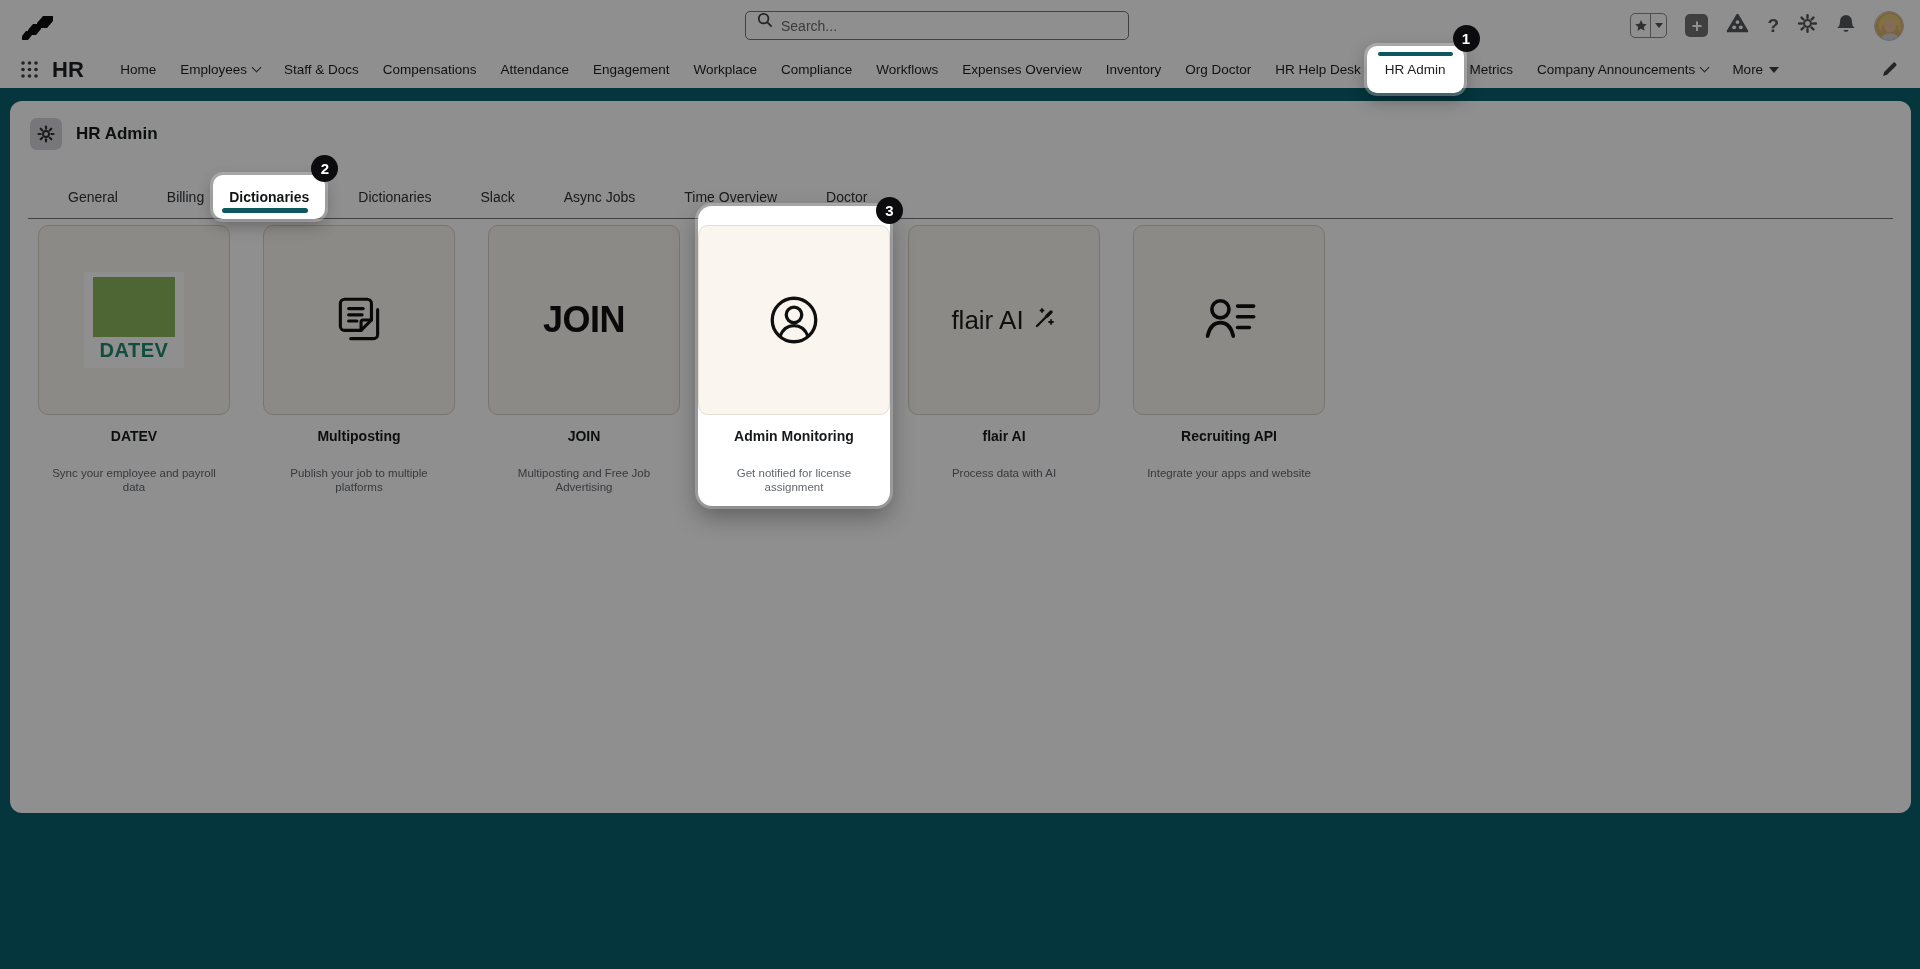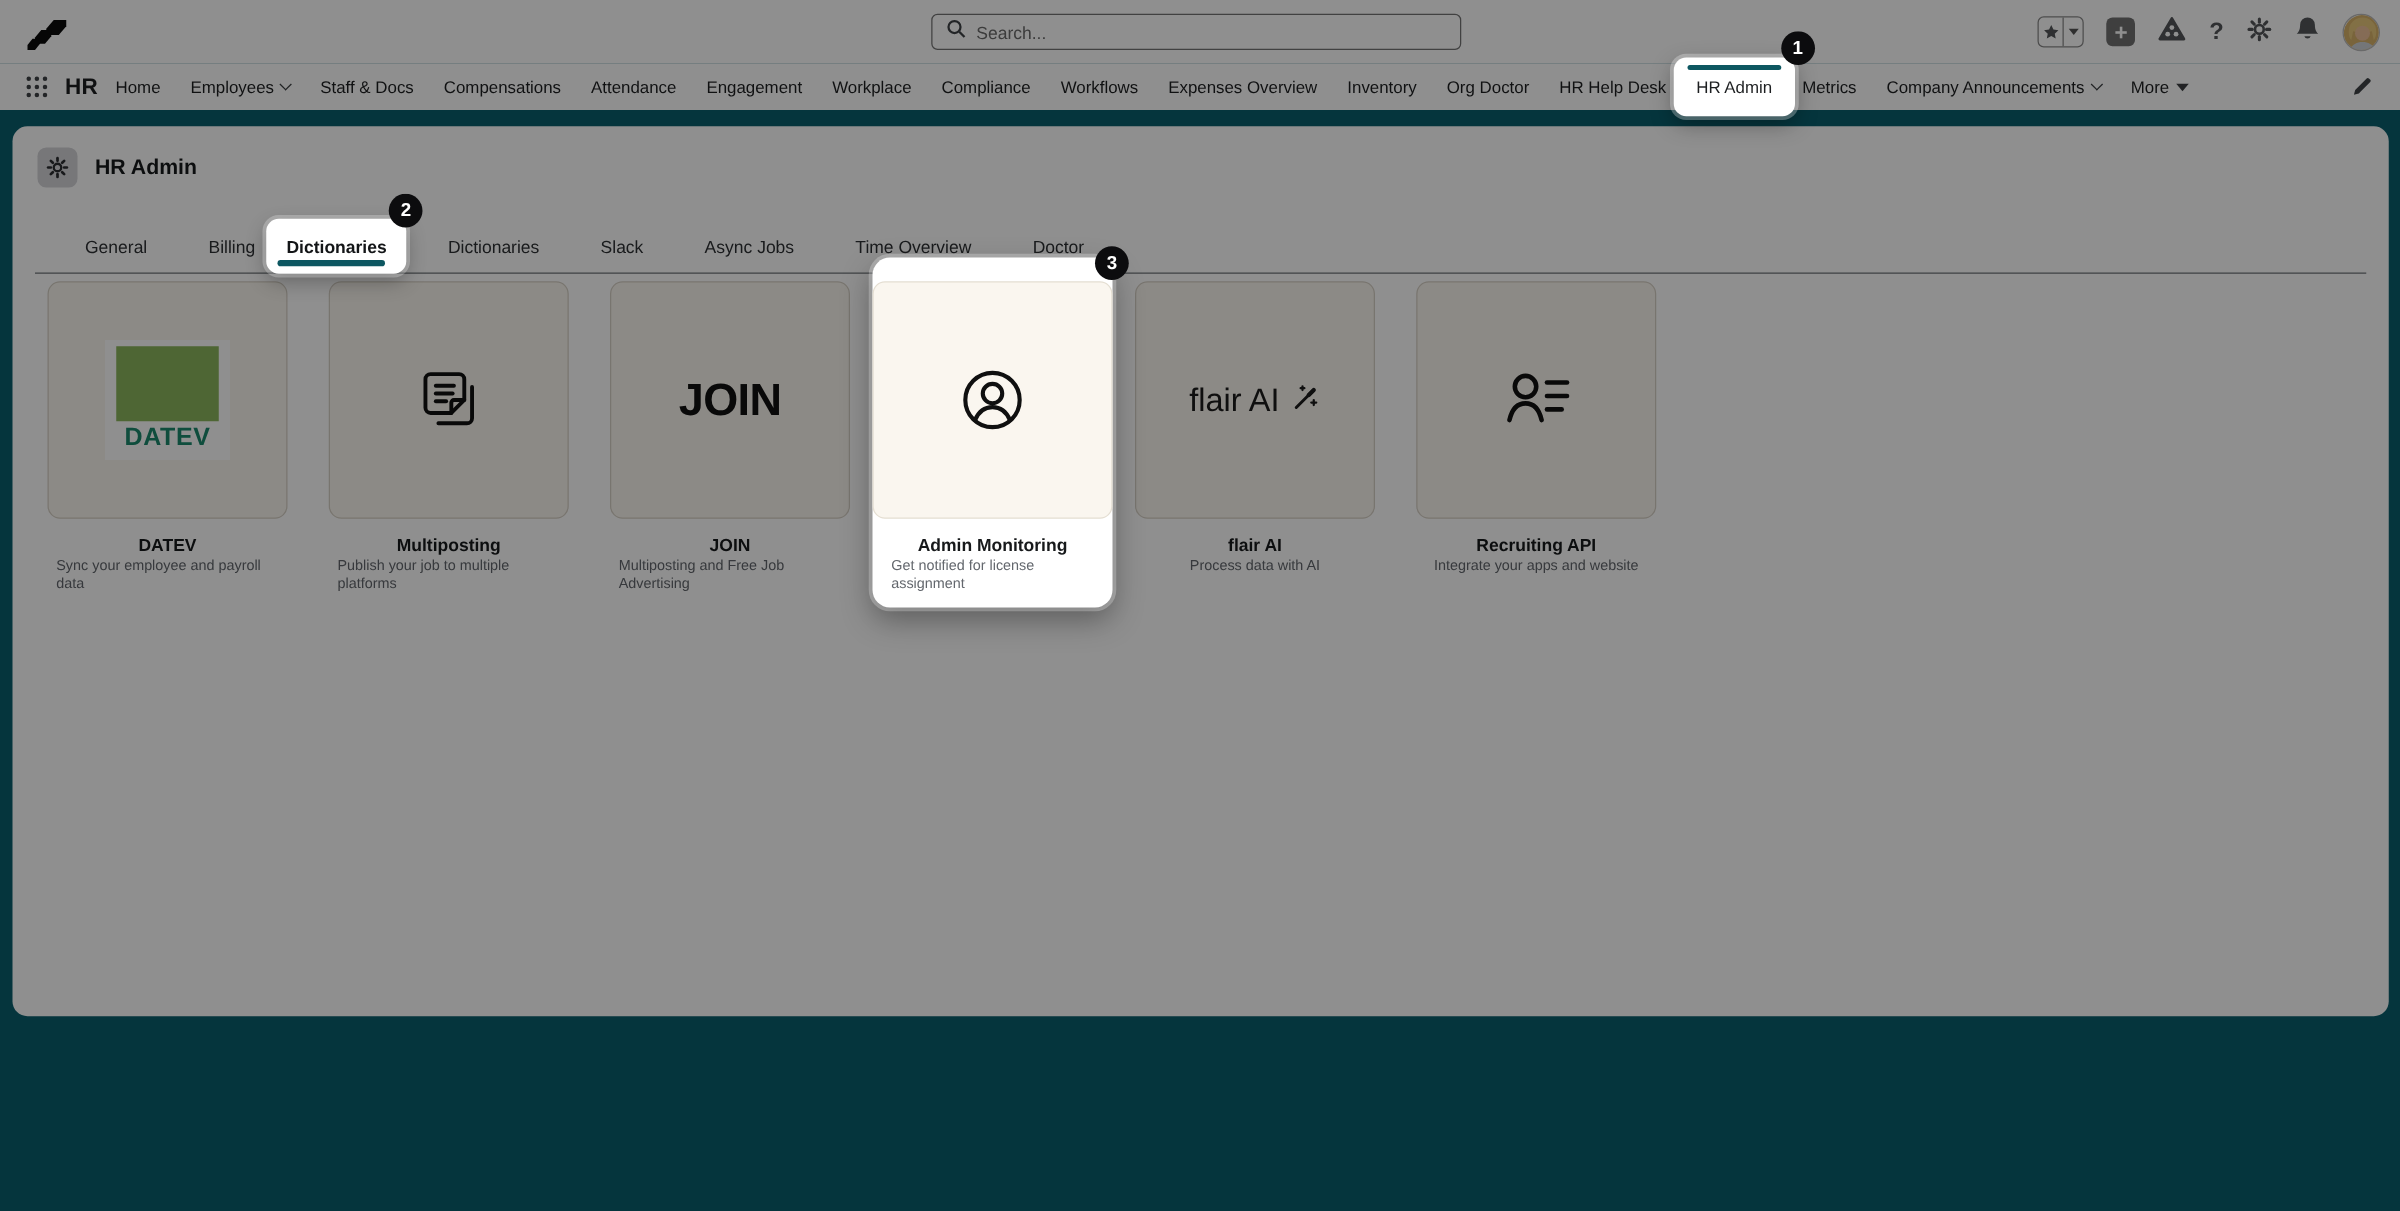--- a/index.html
+++ b/index.html
@@ -2,42 +2,42 @@
 <html><head>
 <meta charset="utf-8">
 <style>
   * { margin:0; padding:0; box-sizing:border-box; }
   html,body { width:1920px; height:969px; overflow:hidden; }
   body { background:#0a5f6d; font-family:"Liberation Sans", sans-serif; position:relative; }
 
   
   .topbar { position:absolute; top:0; left:0; right:0; height:51px; background:#ffffff; }
   .logo { position:absolute; left:20px; top:10px; }
-  .searchbox { position:absolute; left:745px; top:11px; width:424px; height:29px;
+  .searchbox { position:absolute; left:745px; top:11px; width:384px; height:29px;
     border:1px solid #747474; border-radius:5px; background:#fff;
-    display:flex; align-items:center; gap:8px; padding:0 11px; }
+    display:flex; gap:8px; padding:0 11px; }
   .searchbox input { border:none; outline:none; flex:1; font-size:14px; color:#514f4d;
     font-family:"Liberation Sans", sans-serif; background:transparent; }
   .searchbox input::placeholder { color:#6b6b6b; }
   .topbar-right { position:absolute; right:16px; top:0; height:51px; display:flex; align-items:center; gap:18px; }
   .fav-split { width:37px; height:25px; border:1px solid #8a8a8a; border-radius:5px;
     display:flex; align-items:center; background:#fff; }
   .fav-split .cell1 { flex:1.2; display:flex; align-items:center; justify-content:center; border-right:1px solid #8a8a8a; height:100%; }
   .fav-split .cell2 { flex:1; display:flex; align-items:center; justify-content:center; height:100%; }
   .caret-dn { width:0; height:0; border-left:4px solid transparent; border-right:4px solid transparent; border-top:5px solid #555; }
   .plus-btn { width:23px; height:23px; border-radius:5px; background:#707070; color:#fff;
     font-size:18px; font-weight:700; display:flex; align-items:center; justify-content:center; line-height:1; }
   .help-q { font-size:19px; font-weight:700; color:#54575a; }
   .avatar { width:30px; height:30px; border-radius:50%; overflow:hidden; border:1px solid #bbb; }
 
   
   .navbar { position:absolute; top:51px; left:0; right:0; height:37px; background:#ffffff;
     display:flex; align-items:center; padding-left:20px; }
   .applauncher { margin-right:13px; display:flex; align-items:center; }
-  .app-label { font-size:18px; font-weight:700; color:#1d1f21; margin-right:14px; letter-spacing:0.2px; }
+  .app-label { font-size:22px; font-weight:700; color:#1d1f21; margin-right:36px; letter-spacing:0.2px; }
   .nav-items { display:flex; align-items:center; gap:24px; font-size:13.5px; color:#1d1f21; white-space:nowrap; }
   .nav-item { display:flex; align-items:center; gap:6px; cursor:pointer; }
   .chev { width:7px; height:7px; border-right:1.6px solid #3b3e41; border-bottom:1.6px solid #3b3e41;
     transform:rotate(45deg); margin-top:-4px; }
   .tri-dn { width:0; height:0; border-left:5px solid transparent; border-right:5px solid transparent; border-top:6px solid #3b3e41; }
   .nav-edit { position:absolute; right:22px; top:10px; }
 
   
   .navspot { position:relative; z-index:60; height:47px; padding:0 18px; margin:0 -18px;
     display:flex; align-items:center; background:#fff; border-radius:10px; font-weight:500;
@@ -64,21 +64,21 @@
     border-radius:3px; background:#0d5761; }
 
   
   .grid-row { display:flex; gap:33px; }
   .row1 { padding-left:28px; margin-top:6px; }
   .row2 { padding-left:45px; margin-top:25px; }
   .card { width:192px; display:flex; flex-direction:column; align-items:center; cursor:pointer; }
   .tile { width:192px; height:190px; border:1.5px solid #d7d1c6; border-radius:10px; background:#faf6ef;
     display:flex; align-items:center; justify-content:center; flex:none; }
   .card-title { margin-top:13px; height:18px; font-size:14px; font-weight:600; color:#17191b; text-align:center; }
-  .card-sub { margin-top:0; font-size:11.5px; line-height:14px; color:#63676d; text-align:left; max-width:178px; }
+  .card-sub { margin-top:20px; font-size:11.5px; line-height:14px; color:#63676d; text-align:center; max-width:178px; }
 
   .cardspot { position:relative; z-index:60; background:#fff; border-radius:14px;
     padding:19px 15px 12px; margin:-19px -15px -12px;
     box-shadow:0 0 0 3px rgba(255,255,255,0.25), 0 10px 24px rgba(0,0,0,0.35); }
   .cardspot .tile { border-color:#e4ded2; }
 
   
   .datev-box { width:100px; height:96px; background:#fff; display:flex; flex-direction:column; align-items:center; padding-top:5px; }
   .datev-green { width:82px; height:60px; background:#8cb75e; }
   .datev-word { margin-top:2px; font-size:20px; font-weight:700; letter-spacing:0.5px; color:#1b8a6e; }

